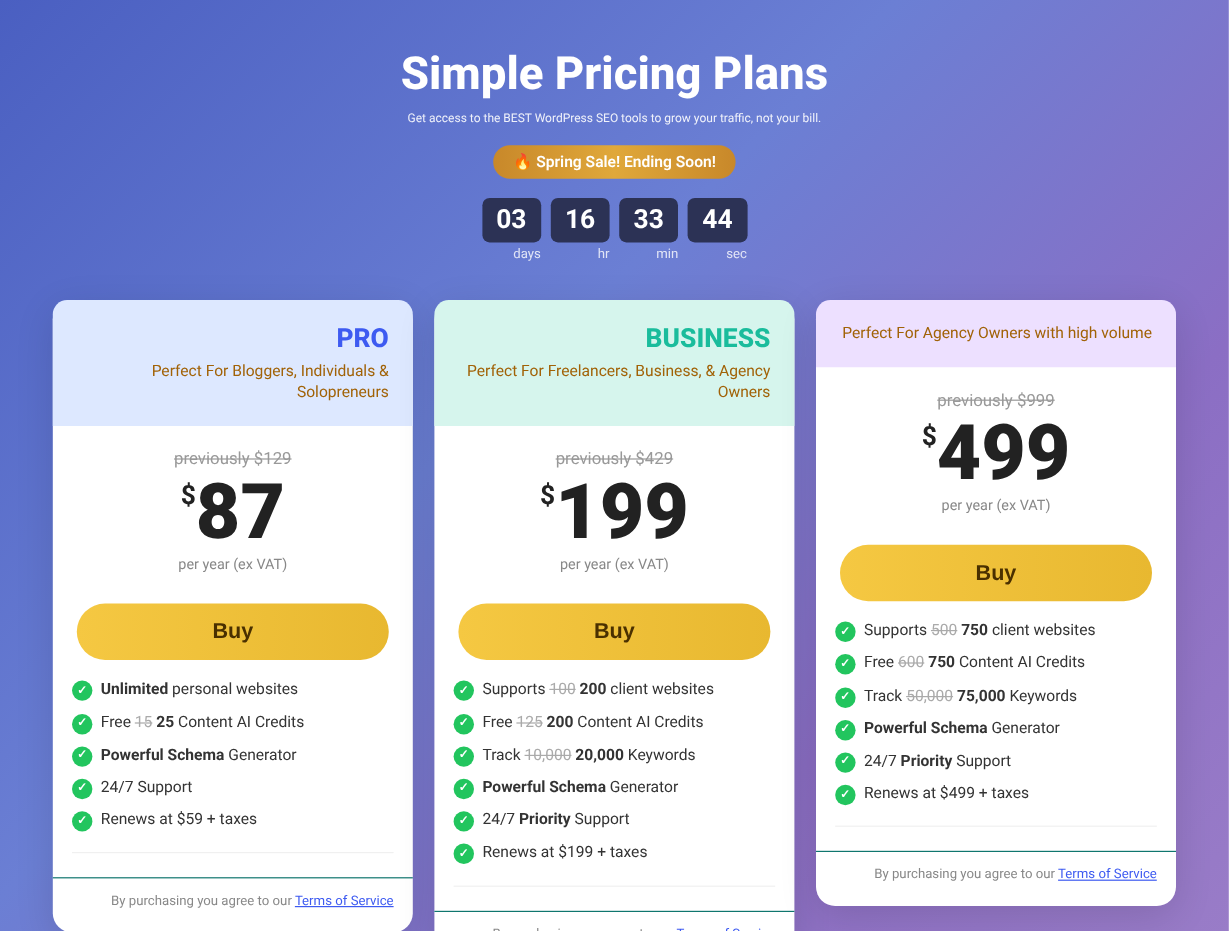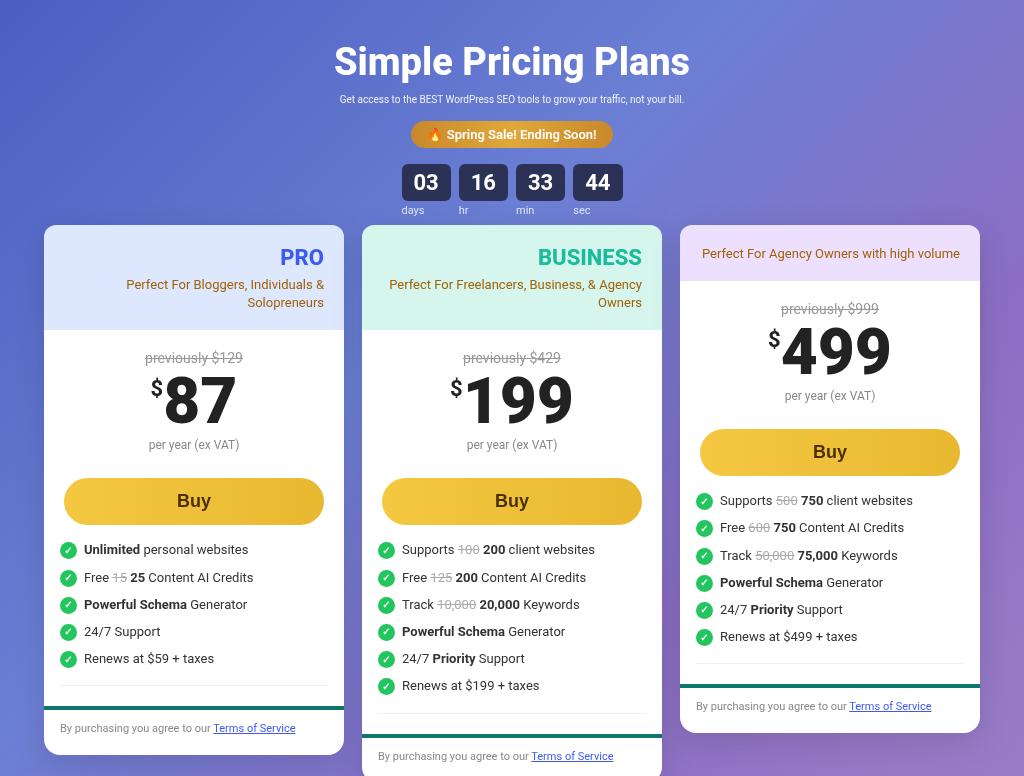--- a/index.html
+++ b/index.html
@@ -7,20 +7,21 @@
       font-family: -apple-system, BlinkMacSystemFont, 'Segoe UI', Roboto, sans-serif;
       background: linear-gradient(135deg, #4a5fc1 0%, #6b7fd4 40%, #8b6ec4 70%, #9b7ec8 100%);
       min-height: 776px;
       display: flex;
       flex-direction: column;
       align-items: center;
       padding: 40px 20px 40px;
     }
     .header {
       text-align: center;
+      margin-bottom: 24px;
     }
     .header h1 {
       font-size: 38px;
       font-weight: 800;
       color: #ffffff;
       margin-bottom: 10px;
     }
     .header p {
       font-size: 10px;
       color: rgba(255,255,255,0.9);
@@ -40,21 +41,21 @@
     }
     .countdown {
       display: flex;
       gap: 8px;
       justify-content: center;
       margin-bottom: 8px;
     }
     .countdown-item {
       display: flex;
       flex-direction: column;
-      align-items: flex-start;
+      align-items: flex-end;
     }
     .countdown-num {
       background: #2c3255;
       color: #fff;
       font-size: 22px;
       font-weight: 700;
       padding: 6px 12px;
       border-radius: 6px;
       min-width: 44px;
       text-align: center;
@@ -177,25 +178,25 @@
       margin-top: 1px;
     }
     .check-icon::after {
       content: '✓';
       color: white;
       font-size: 10px;
       font-weight: 700;
     }
     .strike { text-decoration: line-through; color: #aaa; }
     .tos {
-      text-align: left;
+      text-align: right;
       font-size: 11px;
       color: #888;
       padding: 12px 16px 0;
-      border-top: 4px solid #0f766e;
+      border-top: 1px solid #0f766e;
       margin-top: 8px;
     }
     .tos a {
       color: #3d5af1;
       text-decoration: underline;
     }
     .divider {
       height: 1px;
       background: #f0f0f0;
       margin: 8px 16px 12px;

